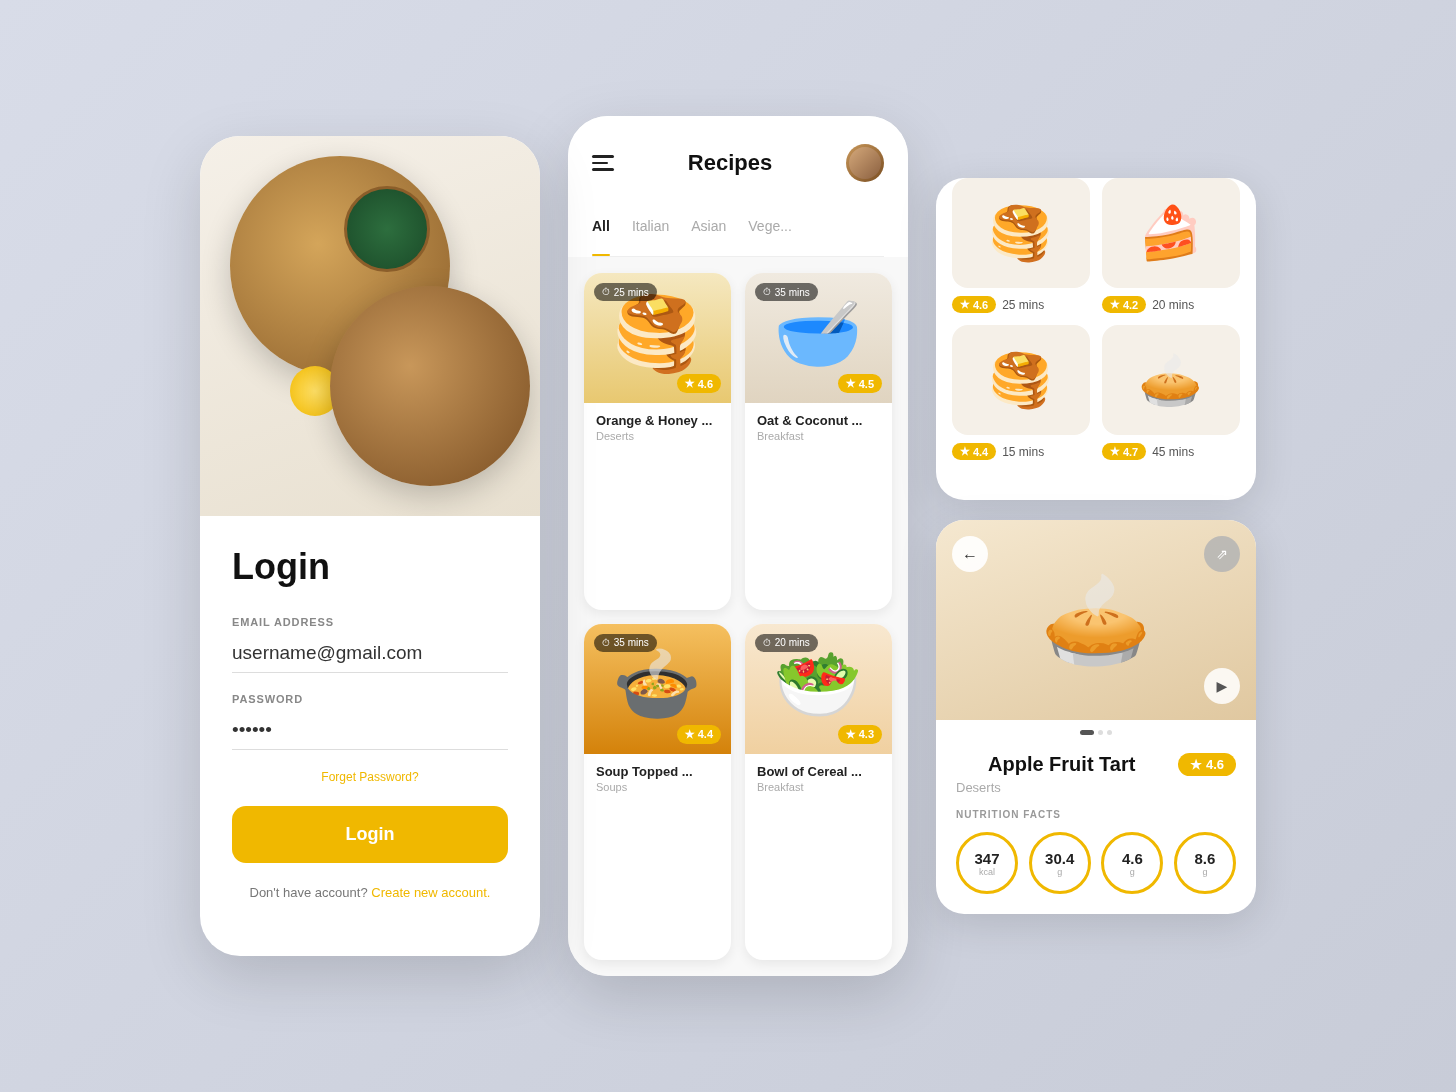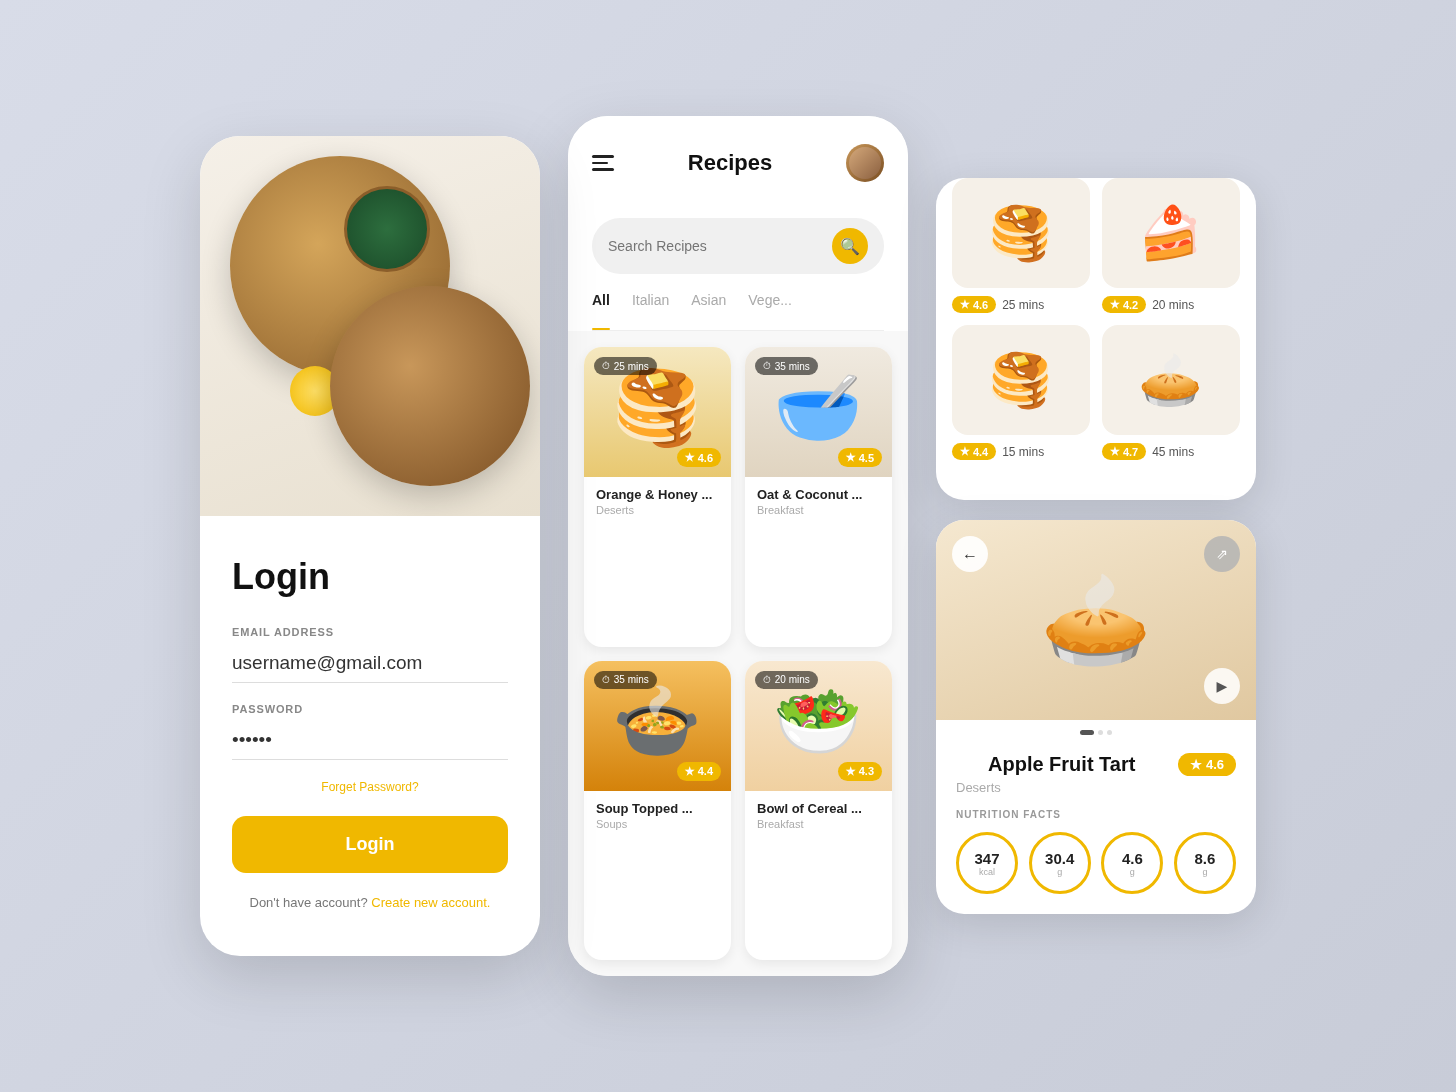--- a/index.html
+++ b/index.html
@@ -24,21 +24,20 @@
     .login-screen {
       width: 340px;
       min-height: 820px;
       background: white;
       border-radius: 40px;
       overflow: hidden;
       box-shadow: 0 20px 60px rgba(0,0,0,0.15);
       display: flex;
       flex-direction: column;
       position: relative;
-      gap: 10px;
     }
     .login-food-image {
       width: 100%;
       height: 380px;
       background: linear-gradient(160deg, #f5f0e8 0%, #e8e0d0 100%);
       position: relative;
       overflow: hidden;
     }
     .food-bowl-1 {
       width: 220px;
@@ -671,26 +670,20 @@
           <div class="menu-line"></div>
           <div class="menu-line"></div>
           <div class="menu-line"></div>
         </div>
         <div class="recipes-title">Recipes</div>
         <div class="avatar-circle">
           <div class="avatar-inner"></div>
         </div>
       </div>
 
-      <div class="search-bar">
-        <input class="search-input" type="text" placeholder="Search Recipes" style="">
-        <div class="search-button">
-          <span style="color:white; font-size:16px;">🔍</span>
-        </div>
-      </div>
 
       <div class="category-tabs">
         <div class="tab-item active">All</div>
         <div class="tab-item">Italian</div>
         <div class="tab-item">Asian</div>
         <div class="tab-item">Vege...</div>
       </div>
     </div>
 
     <div class="recipes-grid">

